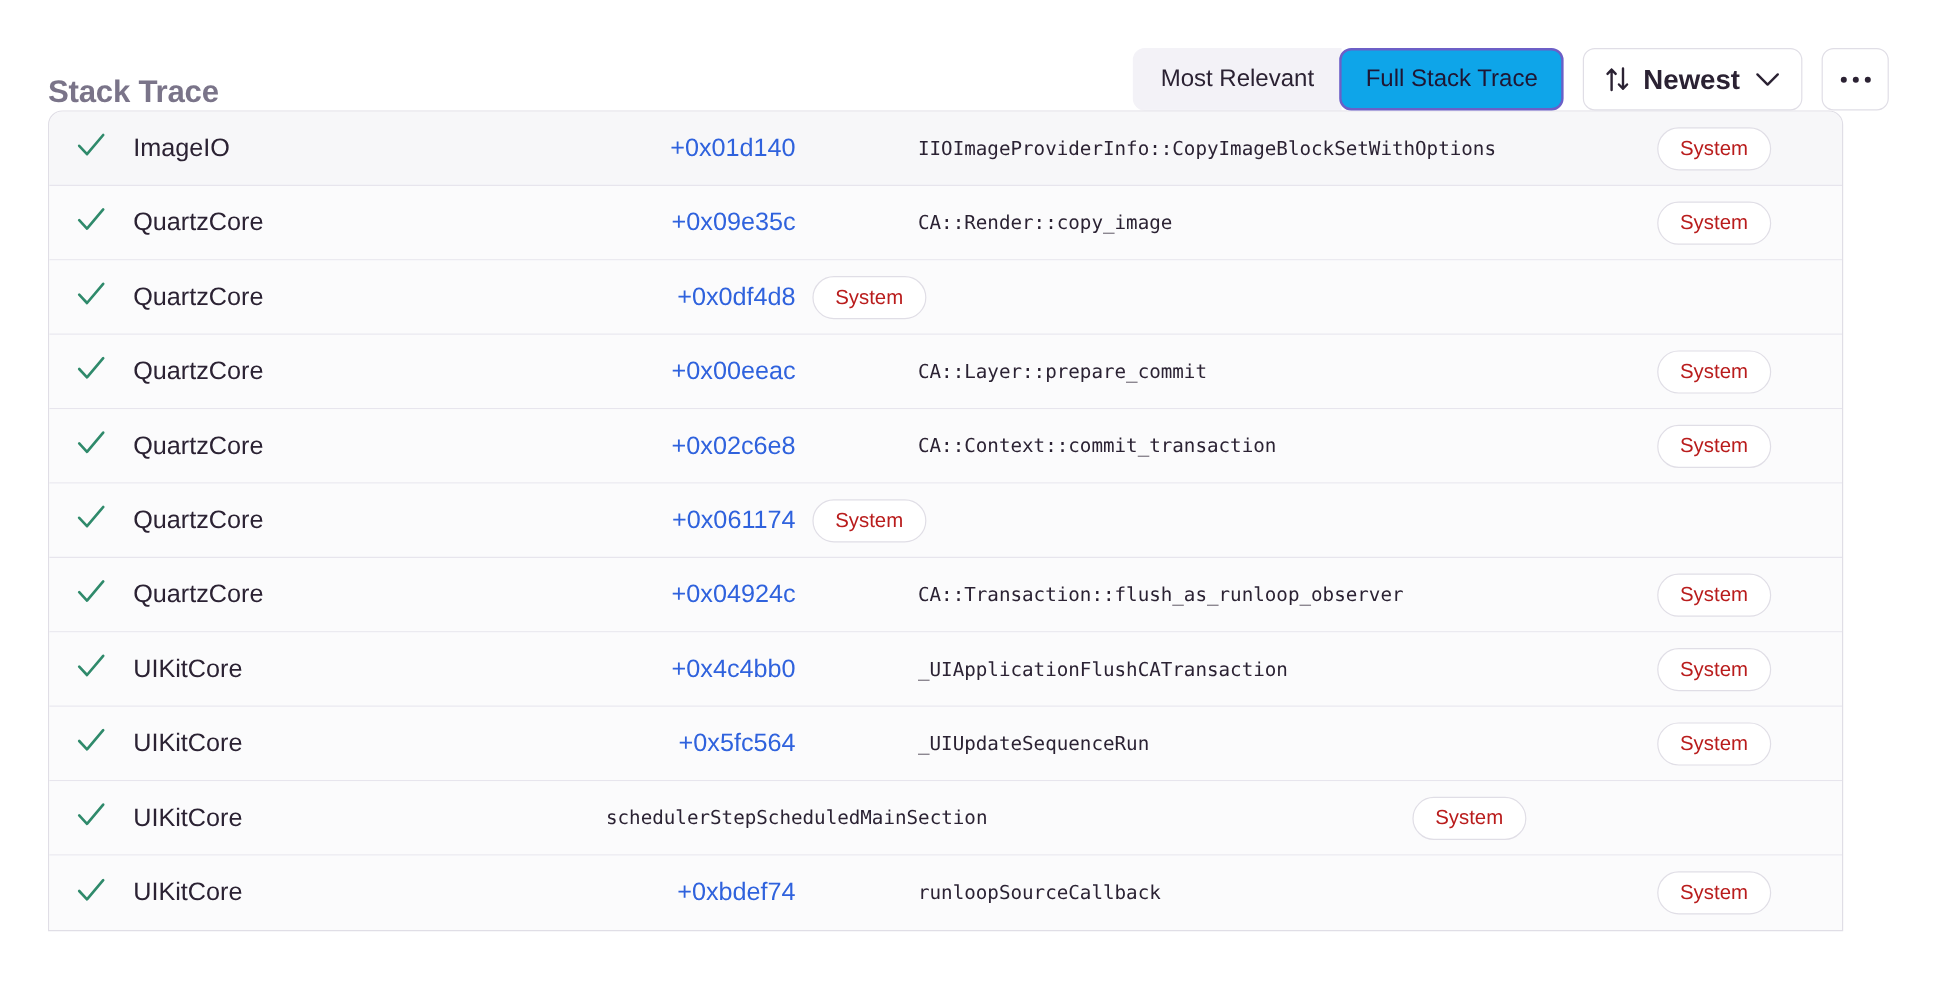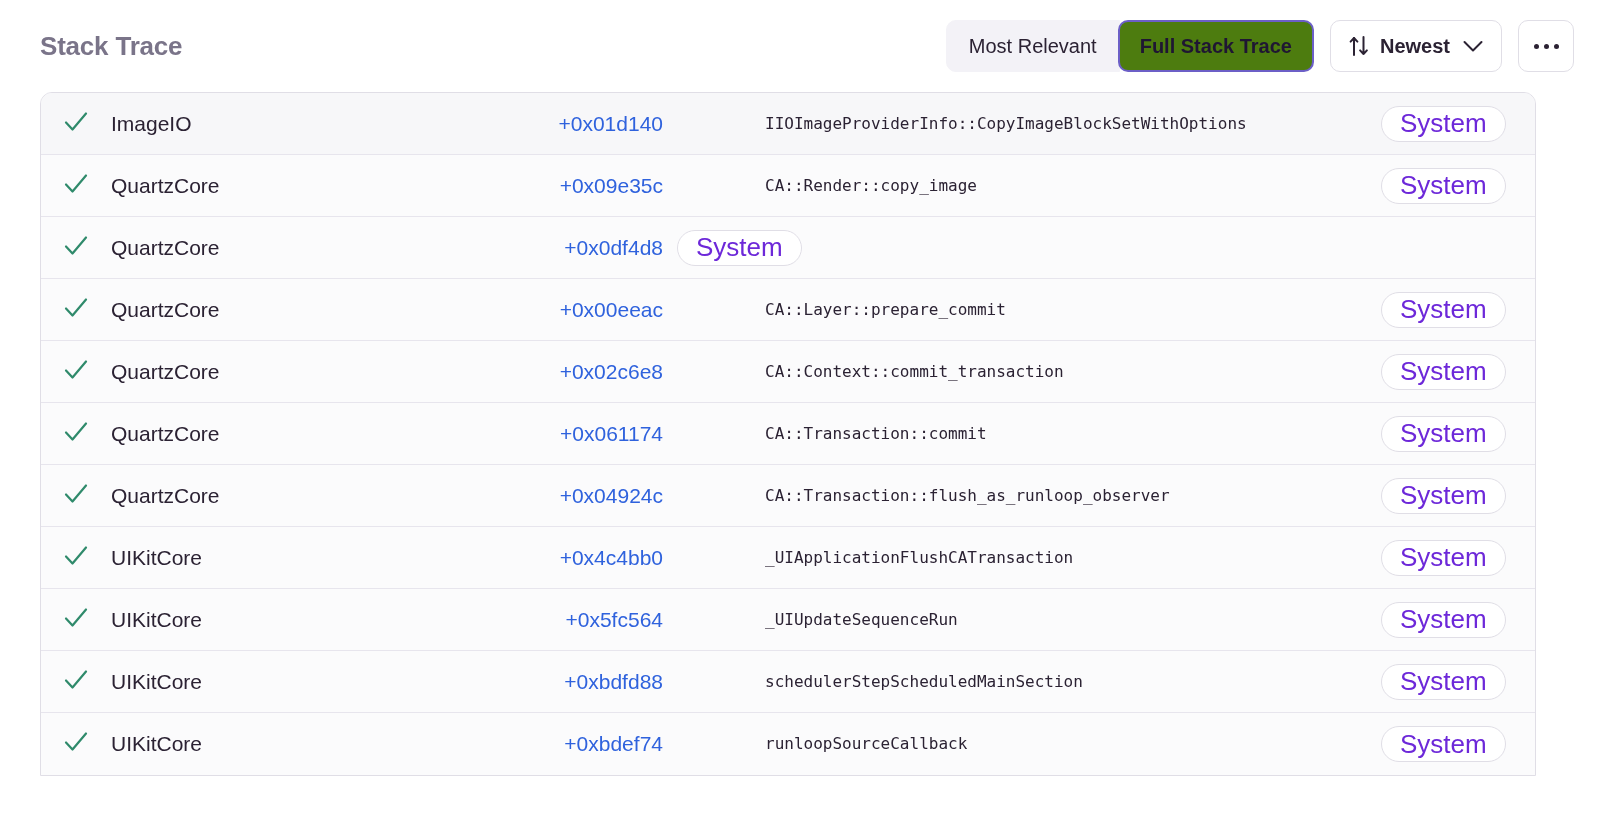--- a/index.html
+++ b/index.html
@@ -21,21 +21,21 @@
     background: #ffffff;
   }
 
   
   .header {
     position: absolute;
     left: 0; top: 0;
     width: 1614px;
     height: 92px;
     display: flex;
-    align-items: center;
+    align-items: flex-end;
     padding: 0 40px;
   }
 
   .panel-title {
     font-size: 26px;
     font-weight: bold;
     color: #7a7489;
     letter-spacing: -0.2px;
     white-space: nowrap;
   }
@@ -68,41 +68,41 @@
     cursor: pointer;
     white-space: nowrap;
   }
 
   .seg-btn.first {
     border-top-left-radius: 10px;
     border-bottom-left-radius: 10px;
   }
 
   .seg-btn.active {
-    background: #4d7c0f;
+    background: #0ea5e9;
     border: 2px solid #6c5fc7;
     border-radius: 10px;
-    font-weight: bold;
+    font-weight: normal;
     color: #1f1633;
     z-index: 2;
     margin-left: -2px;
     padding: 0 20px;
   }
 
   
   .sort-btn {
     display: flex;
     align-items: center;
     gap: 11px;
     height: 52px;
     padding: 0 18px;
     border: 1px solid #e0dee6;
     border-radius: 10px;
     background: #ffffff;
-    font-size: 20px;
+    font-size: 23px;
     font-weight: bold;
     color: #2b2233;
     cursor: pointer;
     white-space: nowrap;
   }
 
   .sort-icon { display: flex; align-items: center; }
   .chev-icon { display: flex; align-items: center; margin-left: 2px; }
 
   
@@ -199,22 +199,22 @@
 
   .badge {
     display: inline-flex;
     align-items: center;
     justify-content: center;
     height: 36px;
     padding: 0 18px;
     border: 1px solid #e0dee6;
     border-radius: 18px;
     background: #ffffff;
-    font-size: 26px;
-    color: #6d28d9;
+    font-size: 17px;
+    color: #b91c1c;
     white-space: nowrap;
   }
 </style>
 </head>
 <body>
 
 <div class="page">
 
   <div class="header">
     <div class="panel-title">Stack Trace</div>
@@ -316,21 +316,20 @@
         </div>
       </div>
       <div class="frame-row">
         <div class="col-check">
           <span><svg width="26" height="26" viewBox="0 0 26 26" fill="none">
               <path d="M3 13.5 L9.5 20.5 L23 4.5" stroke="#2f8a6b" stroke-width="2.2" stroke-linecap="round" stroke-linejoin="round"></path>
             </svg></span>
         </div>
         <div class="col-package">QuartzCore</div>
         <div class="col-offset">+0x061174</div>
-        <div class="col-func">CA::Transaction::commit</div>
         <div class="col-badge">
           <span class="badge">System</span>
         </div>
       </div>
       <div class="frame-row">
         <div class="col-check">
           <span><svg width="26" height="26" viewBox="0 0 26 26" fill="none">
               <path d="M3 13.5 L9.5 20.5 L23 4.5" stroke="#2f8a6b" stroke-width="2.2" stroke-linecap="round" stroke-linejoin="round"></path>
             </svg></span>
         </div>
@@ -367,21 +366,20 @@
           <span class="badge">System</span>
         </div>
       </div>
       <div class="frame-row">
         <div class="col-check">
           <span><svg width="26" height="26" viewBox="0 0 26 26" fill="none">
               <path d="M3 13.5 L9.5 20.5 L23 4.5" stroke="#2f8a6b" stroke-width="2.2" stroke-linecap="round" stroke-linejoin="round"></path>
             </svg></span>
         </div>
         <div class="col-package">UIKitCore</div>
-        <div class="col-offset">+0xbdfd88</div>
         <div class="col-func">schedulerStepScheduledMainSection</div>
         <div class="col-badge">
           <span class="badge">System</span>
         </div>
       </div>
       <div class="frame-row">
         <div class="col-check">
           <span><svg width="26" height="26" viewBox="0 0 26 26" fill="none">
               <path d="M3 13.5 L9.5 20.5 L23 4.5" stroke="#2f8a6b" stroke-width="2.2" stroke-linecap="round" stroke-linejoin="round"></path>
             </svg></span>

